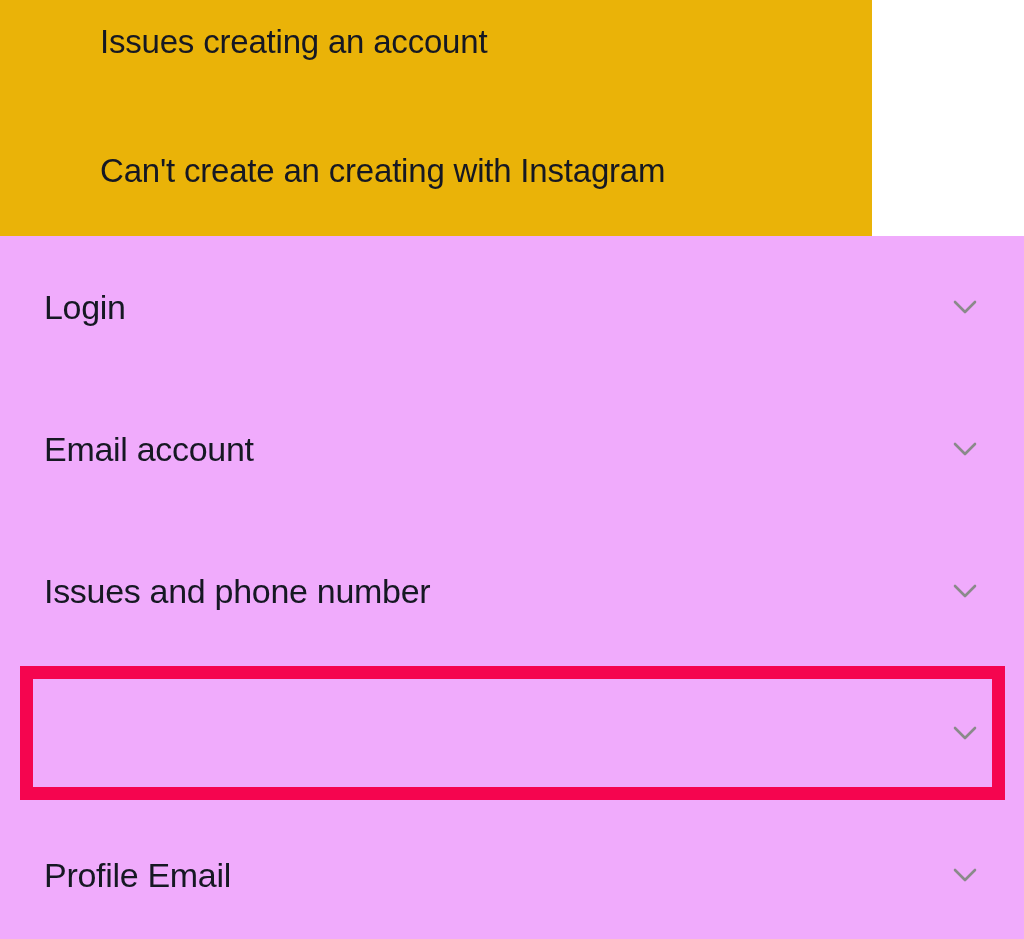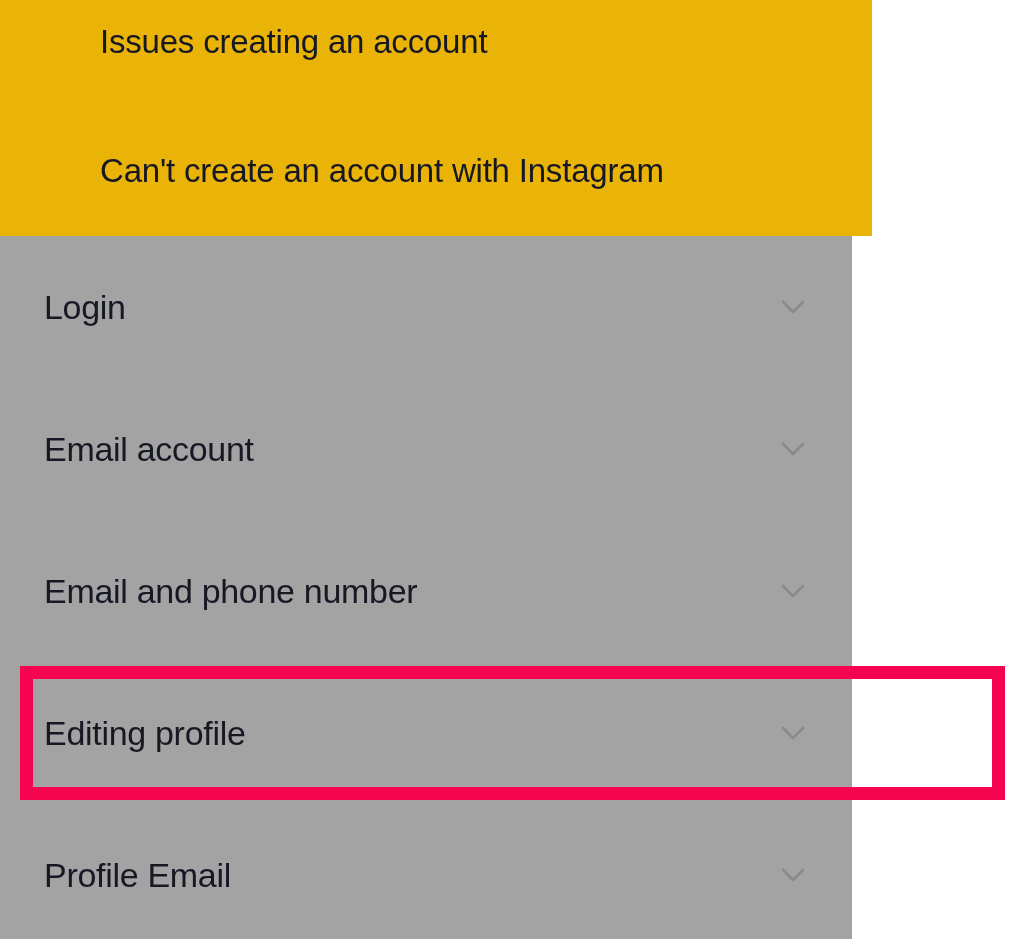--- a/index.html
+++ b/index.html
@@ -41,23 +41,23 @@
   .accordion {
     position: absolute;
     left: 0;
     top: 236px;
     width: 1024px;
     background: #ffffff;
   }
   .acc-row {
     position: relative;
     height: 142px;
-    width: 852px;
+    width: 1024px;
     box-sizing: border-box;
-    background: #a3a3a3;
+    background: #f0abfc;
     cursor: pointer;
   }
   .acc-label {
     position: absolute;
     left: 44px;
     top: 50%;
     transform: translateY(-50%);
     font-size: 34px;
     line-height: 1;
     color: #161823;
@@ -90,21 +90,21 @@
     background: transparent;
     pointer-events: none;
     z-index: 5;
   }
 </style>
 </head>
 <body>
 
 <div class="top-panel">
   <div class="top-link l1">Issues creating an account</div>
-  <div class="top-link l2">Can't create an account with Instagram</div>
+  <div class="top-link l2">Can't create an creating with Instagram</div>
 </div>
 
 <div class="accordion">
 
   <div class="acc-row">
     <span class="acc-label">Login</span>
     <span class="acc-chevron">
       <svg width="34" height="34" viewBox="0 0 34 34" aria-hidden="true">
         <polyline points="7,12 17,22 27,12" fill="none" stroke="#8a8a8a" stroke-width="2.6" stroke-linecap="round" stroke-linejoin="round"></polyline>
       </svg>
@@ -114,30 +114,29 @@
   <div class="acc-row">
     <span class="acc-label">Email account</span>
     <span class="acc-chevron">
       <svg width="34" height="34" viewBox="0 0 34 34" aria-hidden="true">
         <polyline points="7,12 17,22 27,12" fill="none" stroke="#8a8a8a" stroke-width="2.6" stroke-linecap="round" stroke-linejoin="round"></polyline>
       </svg>
     </span>
   </div>
 
   <div class="acc-row">
-    <span class="acc-label">Email and phone number</span>
+    <span class="acc-label">Issues and phone number</span>
     <span class="acc-chevron">
       <svg width="34" height="34" viewBox="0 0 34 34" aria-hidden="true">
         <polyline points="7,12 17,22 27,12" fill="none" stroke="#8a8a8a" stroke-width="2.6" stroke-linecap="round" stroke-linejoin="round"></polyline>
       </svg>
     </span>
   </div>
 
   <div class="acc-row">
-    <span class="acc-label">Editing profile</span>
     <span class="acc-chevron">
       <svg width="34" height="34" viewBox="0 0 34 34" aria-hidden="true">
         <polyline points="7,12 17,22 27,12" fill="none" stroke="#8a8a8a" stroke-width="2.6" stroke-linecap="round" stroke-linejoin="round"></polyline>
       </svg>
     </span>
   </div>
 
   <div class="acc-row">
     <span class="acc-label">Profile Email</span>
     <span class="acc-chevron">

